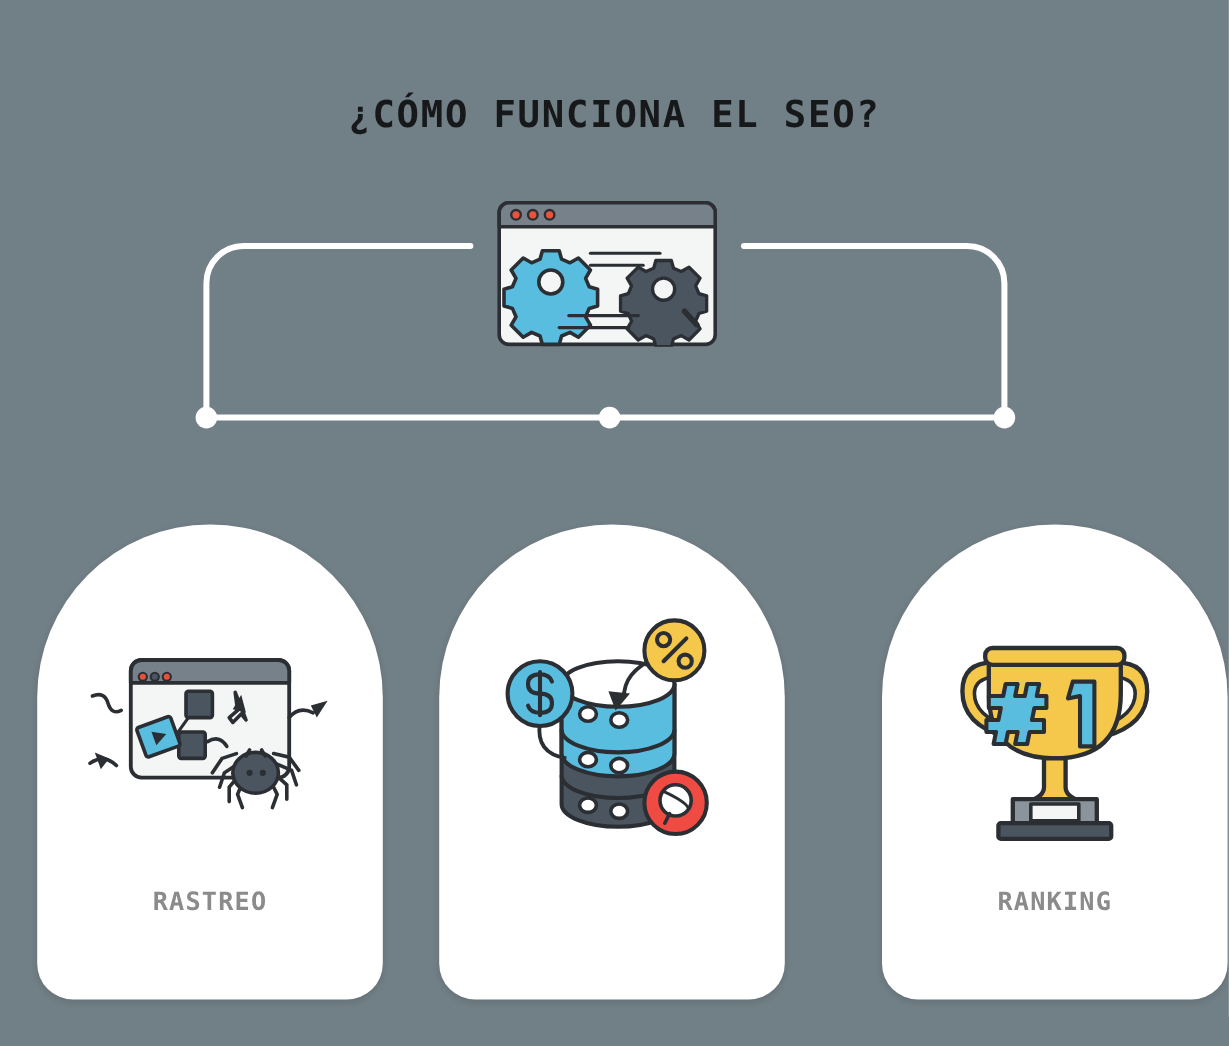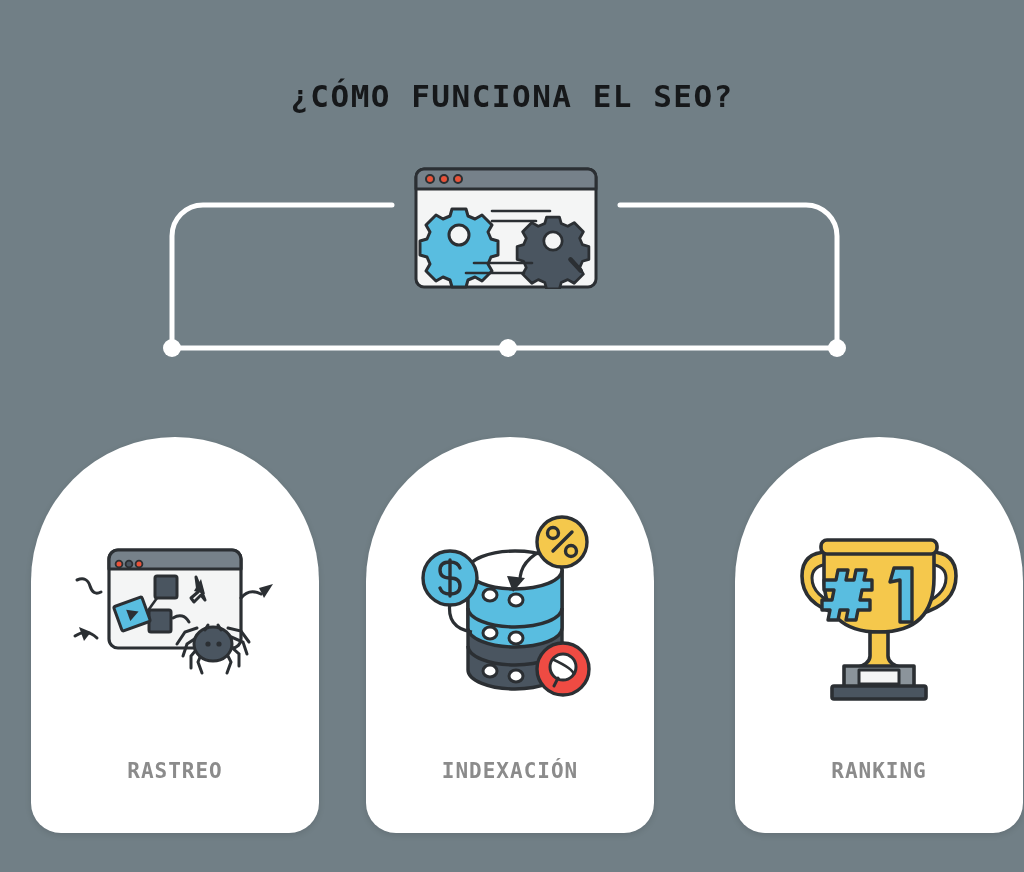--- a/index.html
+++ b/index.html
@@ -75,21 +75,21 @@
     top: 60px;
     width: 288px;
     height: 230px;
     display: flex;
     align-items: center;
     justify-content: center;
   }
   .card-label {
     position: absolute;
     left: 0;
-    top: 322px;
+    top: 302px;
     width: 288px;
     text-align: center;
     font-family: "DejaVu Sans Mono", "Liberation Mono", monospace;
     font-size: 21px;
     font-weight: bold;
     letter-spacing: 1px;
     color: #8b8b8b;
     white-space: pre;
   }
 </style>
@@ -246,21 +246,20 @@
         </g>
 
         <g>
           <circle cx="153" cy="157" r="26" fill="#ef4b43" stroke="#2b2f33" stroke-width="3.4"></circle>
           <circle cx="153" cy="155" r="13" fill="#ffffff" stroke="#2b2f33" stroke-width="3"></circle>
           <path d="M 142 147 q 22 10 22 16" fill="none" stroke="#2b2f33" stroke-width="2.6"></path>
           <path d="M 148 166 L 144 174" stroke="#2b2f33" stroke-width="3" stroke-linecap="round"></path>
         </g>
       </svg>
     </div>
-    <div class="card-label">INDEXACIÓN</div>
   </div>
 
   <div class="card" id="card-ranking">
     <div class="card-icon">
       <svg viewBox="0 0 190 185" width="190" height="185">
         <g stroke="#2b2f33" stroke-width="3.6" stroke-linejoin="round">
 
           <path d="M 44 32 q -26 0 -26 24 q 0 28 36 38" fill="#f5c84c"></path>
           <path d="M 146 32 q 26 0 26 24 q 0 28 -36 38" fill="#f5c84c"></path>
           <path d="M 44 44 q -16 2 -16 14 q 0 18 28 28" fill="#ffffff" stroke-width="3"></path>

